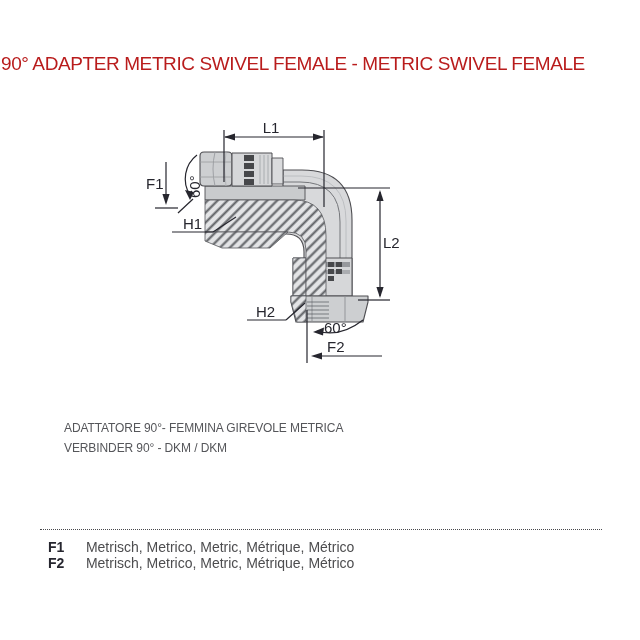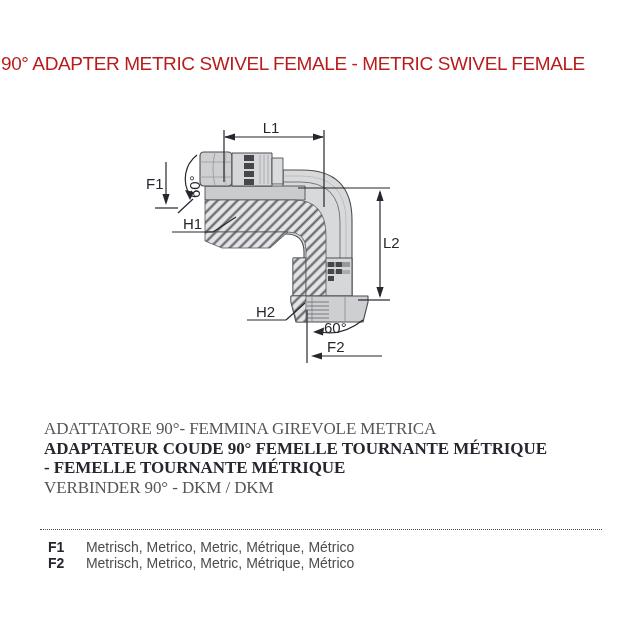--- a/index.html
+++ b/index.html
@@ -9,22 +9,22 @@
     -webkit-font-smoothing:antialiased;
   }
   .abs{position:absolute;}
   .page-title{
     left:1px;top:53px;width:612px;
     font-size:19px;font-weight:normal;letter-spacing:-0.4px;
     color:#b91c1c;white-space:nowrap;
   }
   .drawing{left:130px;top:105px;width:290px;height:270px;}
   .desc-block{
-    left:44px;top:419px;width:505px;
-    font-size:17px;line-height:19.5px;letter-spacing:-0.1px;font-family:Liberation Serif, serif;
+    left:64px;top:419px;width:505px;
+    font-size:12px;line-height:19.5px;letter-spacing:-0.1px;
   }
   .desc-regular{color:#55565a;font-weight:normal;}
   .desc-bold{color:#26262f;font-weight:bold;}
   .dotted-rule{
     left:40px;top:529px;width:562px;height:0;
     border-top:1.6px dotted #48484c;
   }
   .spec-row{left:48px;width:540px;font-size:14px;line-height:16px;}
   .spec-row .spec-key{
     display:inline-block;width:34px;font-weight:bold;color:#26262f;
@@ -145,21 +145,20 @@
   <text x="16" y="84">F1</text>
   <text transform="translate(70,93) rotate(-90)">60°</text>
   <text x="53" y="124">H1</text>
   <text x="126" y="212">H2</text>
   <text x="194" y="228">60°</text>
   <text x="197" y="247">F2</text>
 </svg>
 
 <div class="abs desc-block">
   <div class="desc-regular">ADATTATORE 90°- FEMMINA GIREVOLE METRICA</div>
-  <div class="desc-bold">ADAPTATEUR COUDE 90° FEMELLE TOURNANTE MÉTRIQUE - FEMELLE TOURNANTE MÉTRIQUE</div>
   <div class="desc-regular">VERBINDER 90° - DKM / DKM</div>
 </div>
 
 <div class="abs dotted-rule"></div>
 
 <div class="abs spec-row row-f1">
   <span class="spec-key">F1</span>
   <span class="spec-value">Metrisch, Metrico, Metric, Métrique, Métrico</span>
 </div>
 <div class="abs spec-row row-f2">

